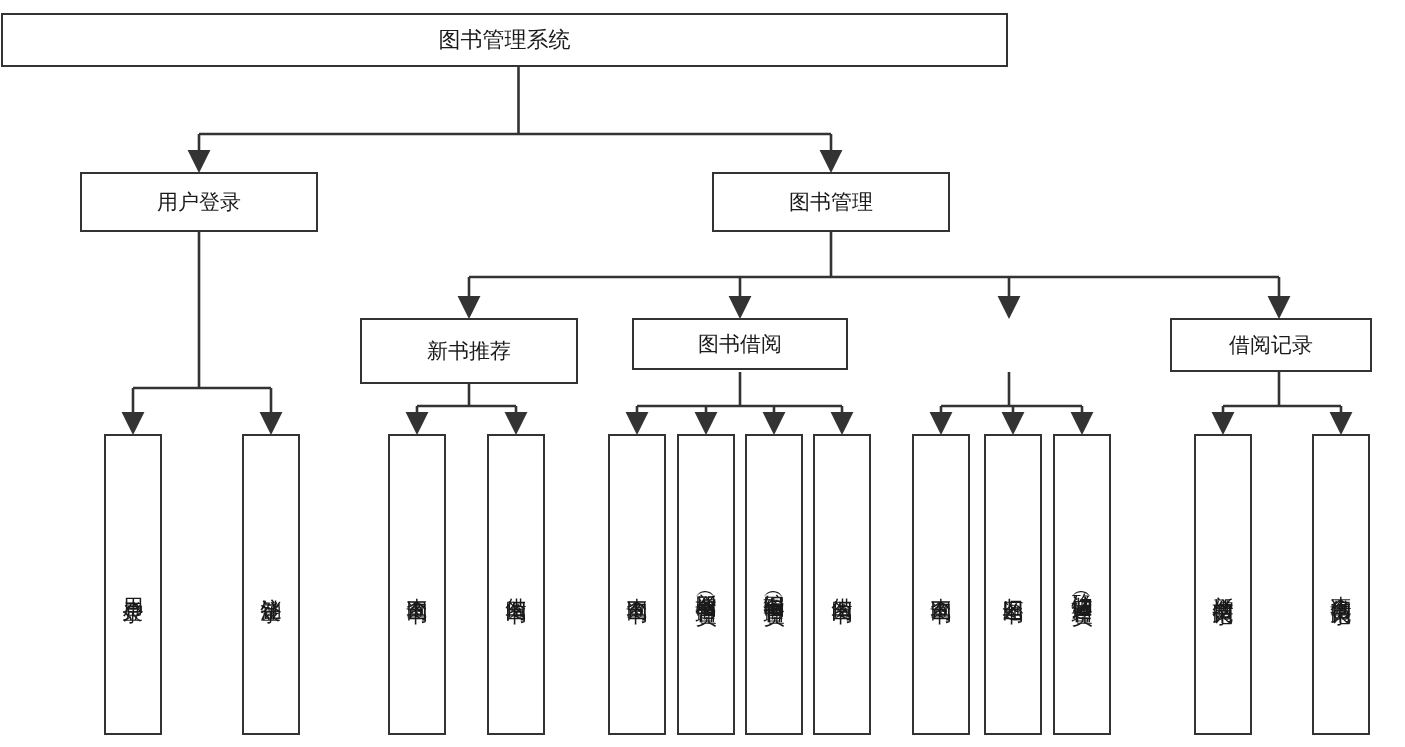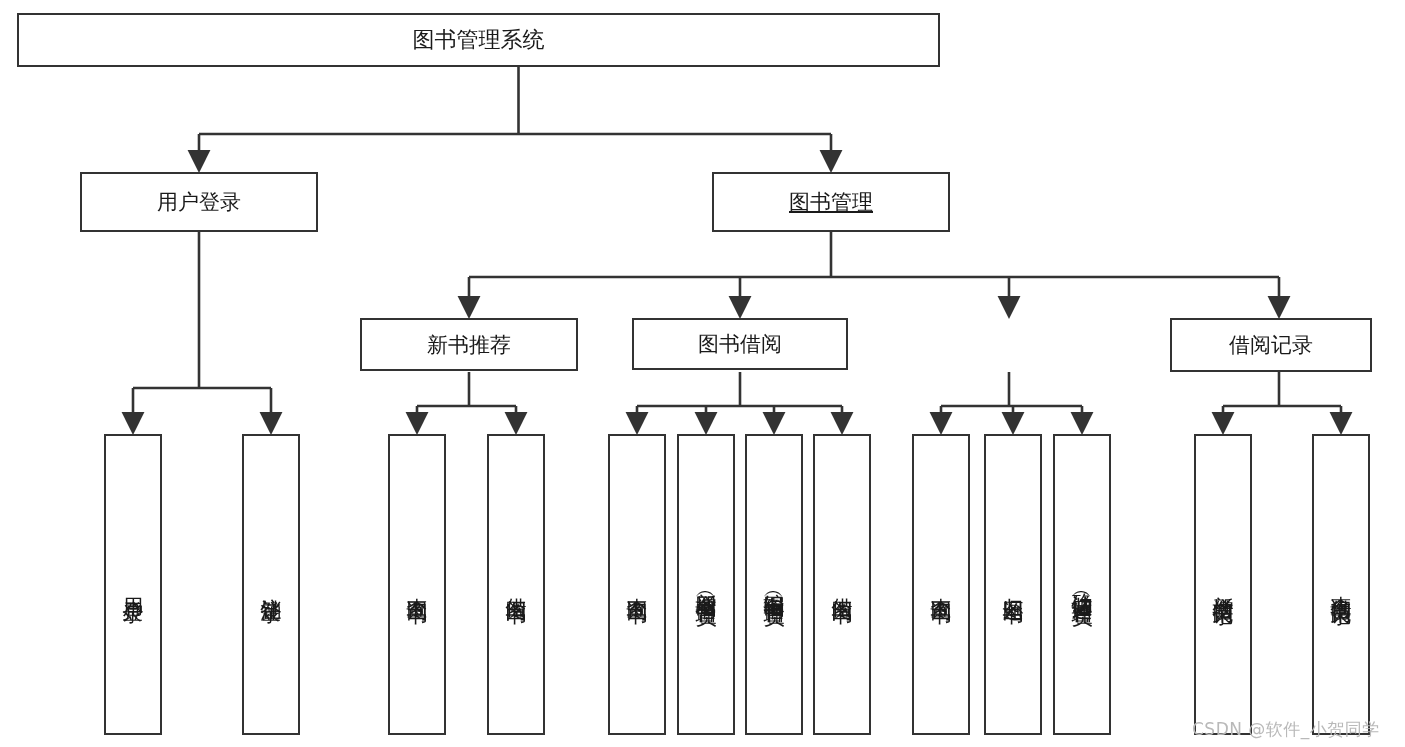--- a/index.html
+++ b/index.html
@@ -79,32 +79,32 @@
         <path d="M 941 406 L 941 431" marker-end="url(#arrow)"></path>
         <path d="M 1013 406 L 1013 431" marker-end="url(#arrow)"></path>
         <path d="M 1082 406 L 1082 431" marker-end="url(#arrow)"></path>
         <path d="M 1279 372 L 1279 406"></path>
         <path d="M 1223 406 L 1341 406"></path>
         <path d="M 1223 406 L 1223 431" marker-end="url(#arrow)"></path>
         <path d="M 1341 406 L 1341 431" marker-end="url(#arrow)"></path>
       </g>
   </svg>
 
-  <div class="node root" style="left: 17px; top: 13px; width: 923px; height: 54px; text-align: center;">
+  <div class="node root" style="left: 1px; top: 13px; width: 1007px; height: 54px; text-align: center;">
     <span>图书管理系统</span>
   </div>
 
   <div class="node lvl2" style="left: 80px; top: 172px; width: 238px; height: 60px;">
     <span>用户登录</span>
   </div>
-  <div class="node lvl2" style="left: 712px; top: 172px; width: 238px; height: 60px; text-decoration: underline;">
+  <div class="node lvl2" style="left: 712px; top: 172px; width: 238px; height: 60px;">
     <span>图书管理</span>
   </div>
 
-  <div class="node lvl3" style="left: 360px; top: 318px; width: 218px; height: 53px;">
+  <div class="node lvl3" style="left: 360px; top: 318px; width: 218px; height: 66px;">
     <span>新书推荐</span>
   </div>
   <div class="node lvl3" style="left: 632px; top: 318px; width: 216px; height: 52px;">
     <span>图书借阅</span>
   </div>
   <div class="node lvl3" style="left: 1170px; top: 318px; width: 202px; height: 54px;">
     <span>借阅记录</span>
   </div>
 
   <div class="node leaf" style="left: 104px; top: 434px; width: 58px; height: 301px;">
@@ -140,14 +140,13 @@
   <div class="node leaf" style="left: 1053px; top: 434px; width: 58px; height: 301px;">
     <span>确认归还（管理员）</span>
   </div>
   <div class="node leaf" style="left: 1194px; top: 434px; width: 58px; height: 301px;">
     <span>新增借阅记录</span>
   </div>
   <div class="node leaf" style="left: 1312px; top: 434px; width: 58px; height: 301px;">
     <span>查询借阅记录</span>
   </div>
 
-  <div class="watermark" style="left: 1192px; top: 718px;">CSDN @软件_小贺同学</div>
 </div>
 
 </body></html>

